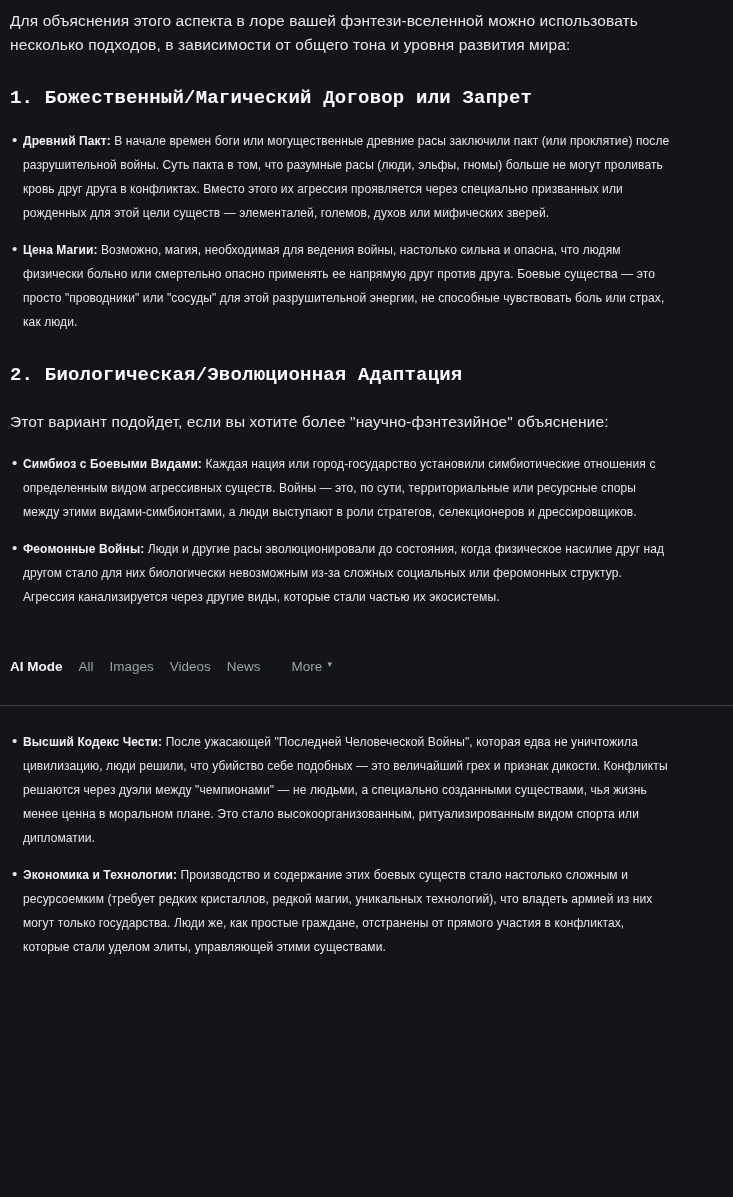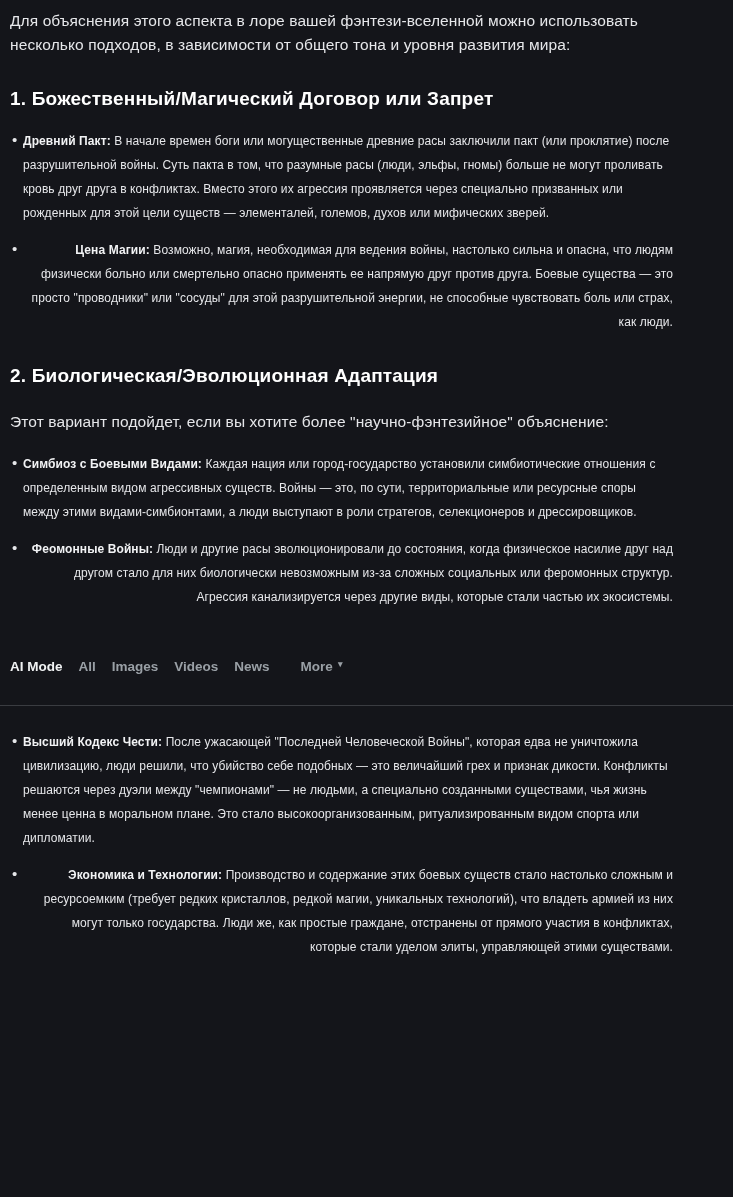--- a/index.html
+++ b/index.html
@@ -19,52 +19,53 @@
     line-height: 24px;
     letter-spacing: 0.1px;
   }
   h3.section-heading {
     margin: 29px 0 0 0;
     font-size: 19px;
     line-height: 25px;
     font-weight: 700;
     color: #ffffff;
     letter-spacing: 0.2px;
+    font-family: Liberation Mono, monospace;
   }
   p.lead { margin-top: 22px; }
   ul.bullet-list {
     list-style: none;
     margin: 18px 0 0 0;
     padding: 0 0 0 13px;
     font-size: 12px;
     line-height: 24px;
     letter-spacing: 0.1px;
   }
   ul.bullet-list li { position: relative; }
-  ul.bullet-list li + li { margin-top: 13px; text-align: right; }
+  ul.bullet-list li + li { margin-top: 13px; }
   ul.bullet-list li::before {
     content: "\2022";
     position: absolute;
     left: -11px;
     top: -1px;
     color: #e6e7ea;
     font-size: 15px;
   }
   .term { font-weight: 700; color: #f2f3f5; }
   nav.tabs {
     display: flex;
     align-items: center;
     gap: 16px;
     height: 22px;
     margin-top: 46px;
     padding-left: 10px;
     font-size: 13.5px;
     color: #9aa0a6;
   }
-  .tab { cursor: pointer; white-space: nowrap; font-weight: bold; }
+  .tab { cursor: pointer; white-space: nowrap; }
   .tab.active { color: #f1f3f4; font-weight: 700; }
   .tab-more { display: flex; gap: 5px; padding-left: 15px; }
   .caret {
     font-size: 9px;
     color: #9aa0a6;
     line-height: 1;
     transform: translateY(1px);
   }
   .divider {
     border: 0;

